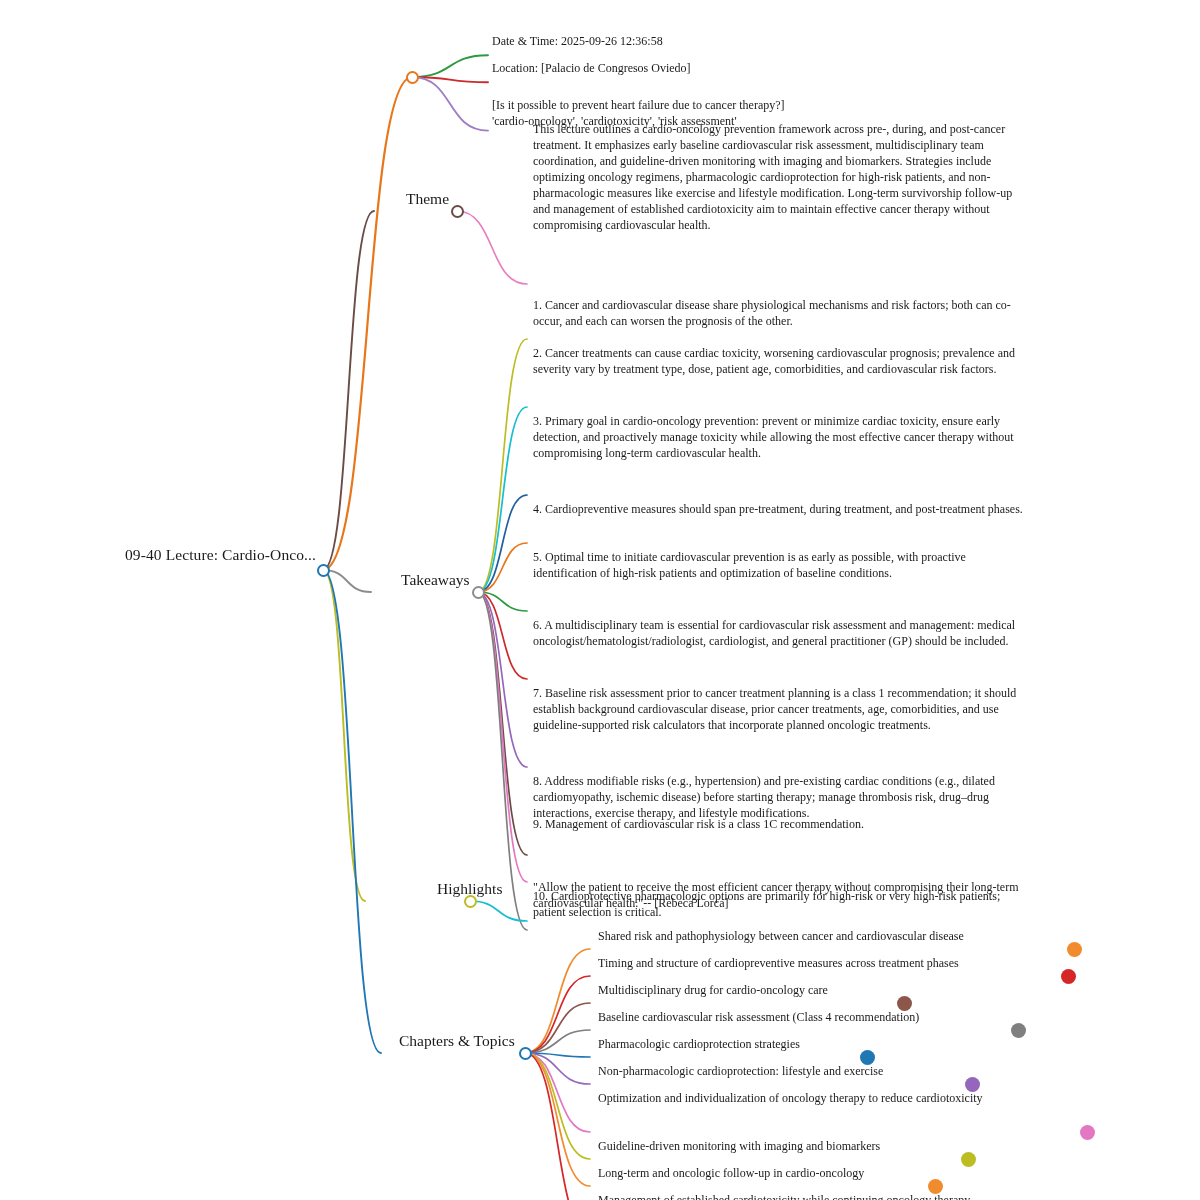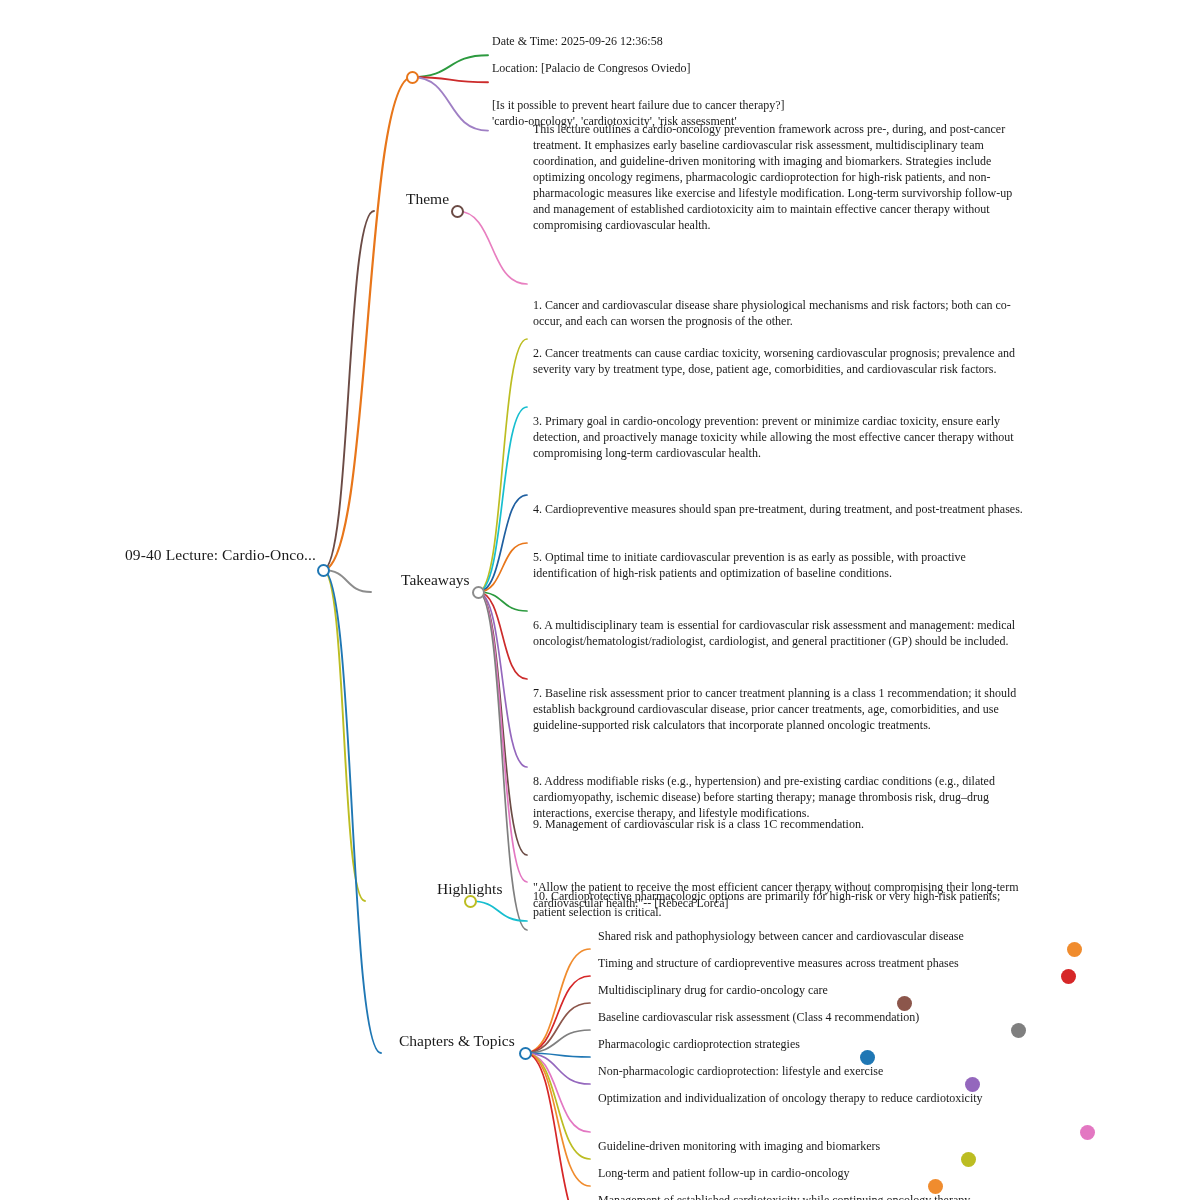--- a/index.html
+++ b/index.html
@@ -121,17 +121,17 @@
       <div class="para" style="left: 598px; top: 1009px; width: 470px;">Baseline cardiovascular risk assessment (Class 4 recommendation)</div>
       <div class="leafdot" style="left: 1010.5px; top: 1022.5px; background: rgb(127, 127, 127);"></div>
       <div class="para" style="left: 598px; top: 1036px; width: 470px;">Pharmacologic cardioprotection strategies</div>
       <div class="leafdot" style="left: 859.5px; top: 1049.5px; background: rgb(31, 119, 180);"></div>
       <div class="para" style="left: 598px; top: 1063px; width: 470px;">Non-pharmacologic cardioprotection: lifestyle and exercise</div>
       <div class="leafdot" style="left: 964.5px; top: 1076.5px; background: rgb(148, 103, 189);"></div>
       <div class="para" style="left: 598px; top: 1090px; width: 470px;">Optimization and individualization of oncology therapy to reduce cardiotoxicity</div>
       <div class="leafdot" style="left: 1079.5px; top: 1124.5px; background: rgb(227, 119, 194);"></div>
       <div class="para" style="left: 598px; top: 1138px; width: 470px;">Guideline-driven monitoring with imaging and biomarkers</div>
       <div class="leafdot" style="left: 960.5px; top: 1151.5px; background: rgb(188, 189, 34);"></div>
-      <div class="para" style="left: 598px; top: 1165px; width: 470px;">Long-term and patient follow-up in cardio-oncology</div>
+      <div class="para" style="left: 598px; top: 1165px; width: 470px;">Long-term and oncologic follow-up in cardio-oncology</div>
       <div class="leafdot" style="left: 927.5px; top: 1178.5px; background: rgb(240, 140, 46);"></div>
       <div class="para" style="left: 598px; top: 1192px; width: 470px;">Management of established cardiotoxicity while continuing oncology therapy</div>
     </div>
 </div>
 
 </body></html>

